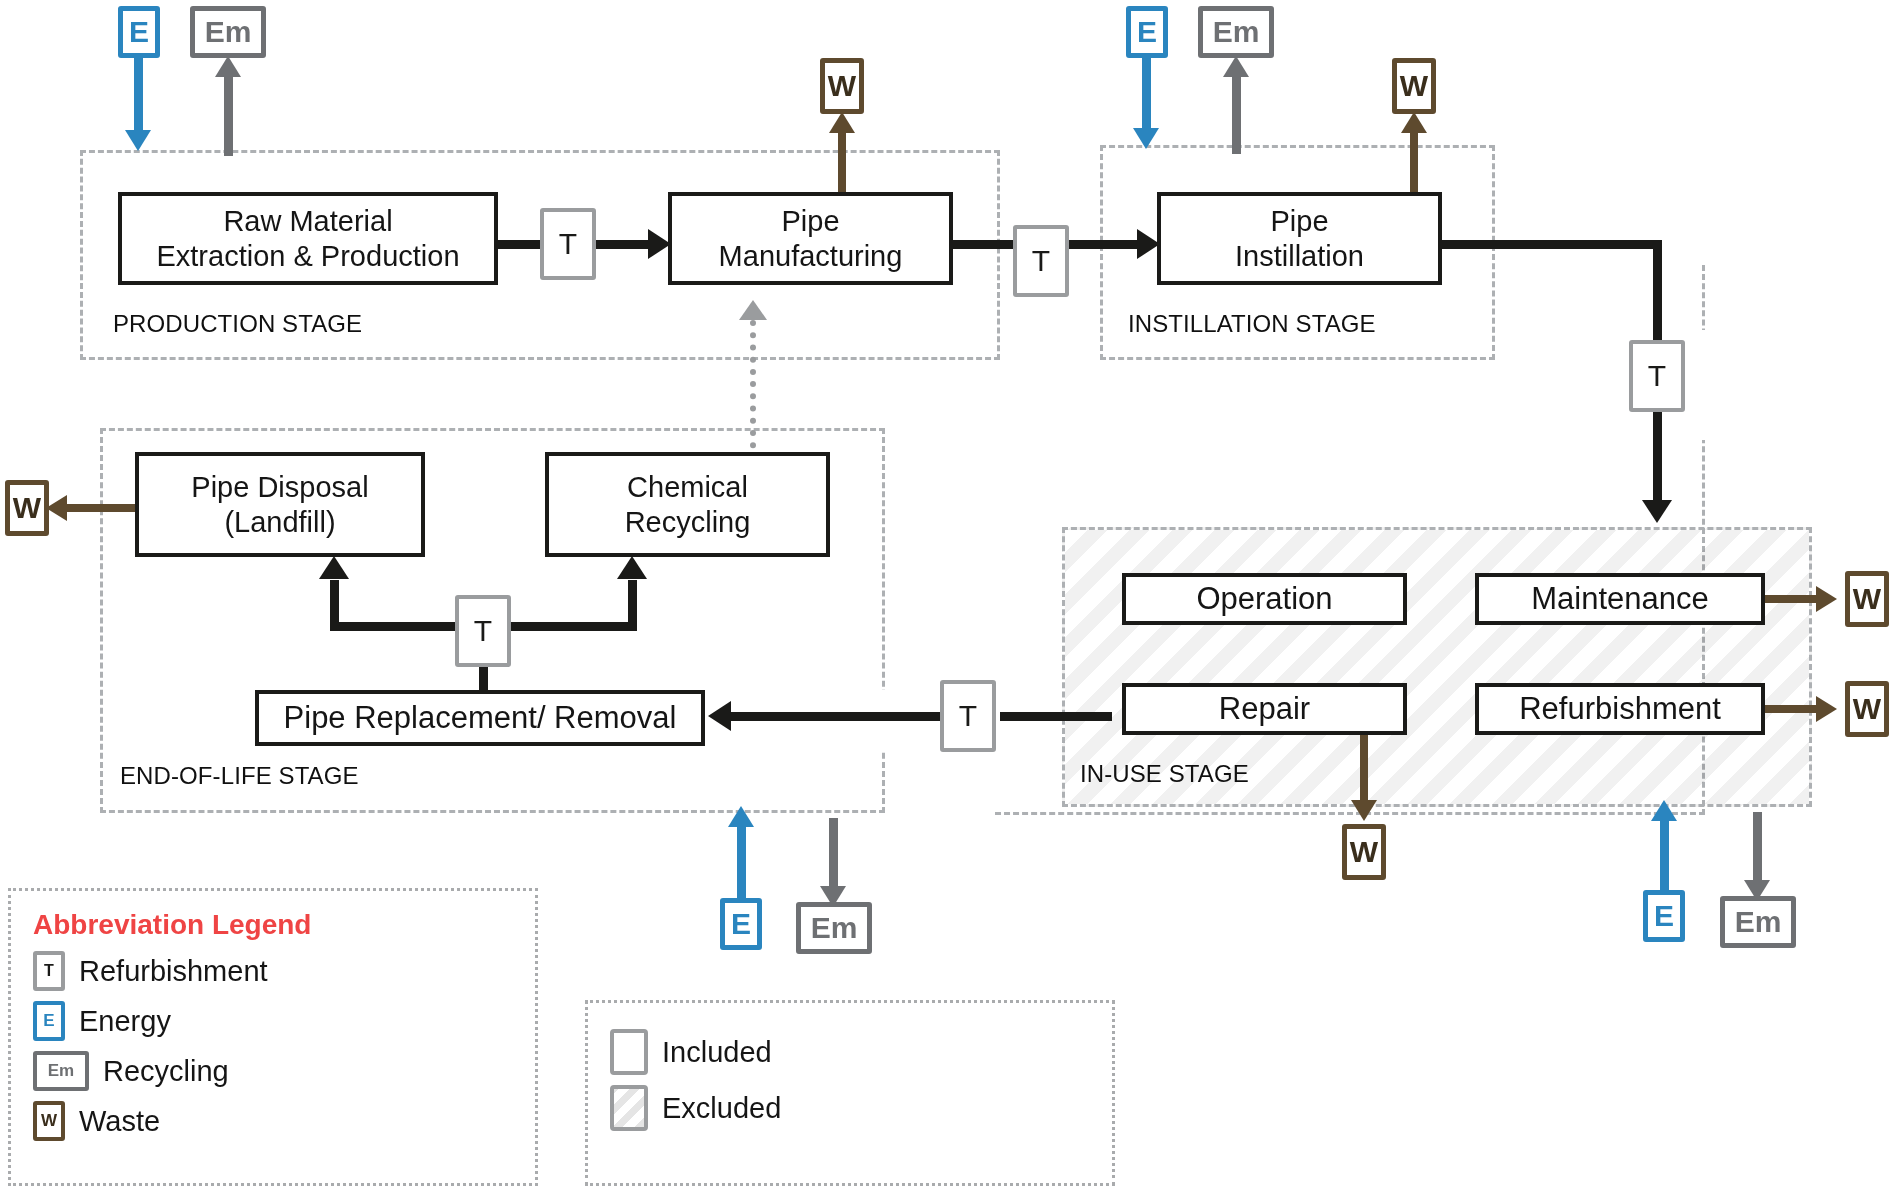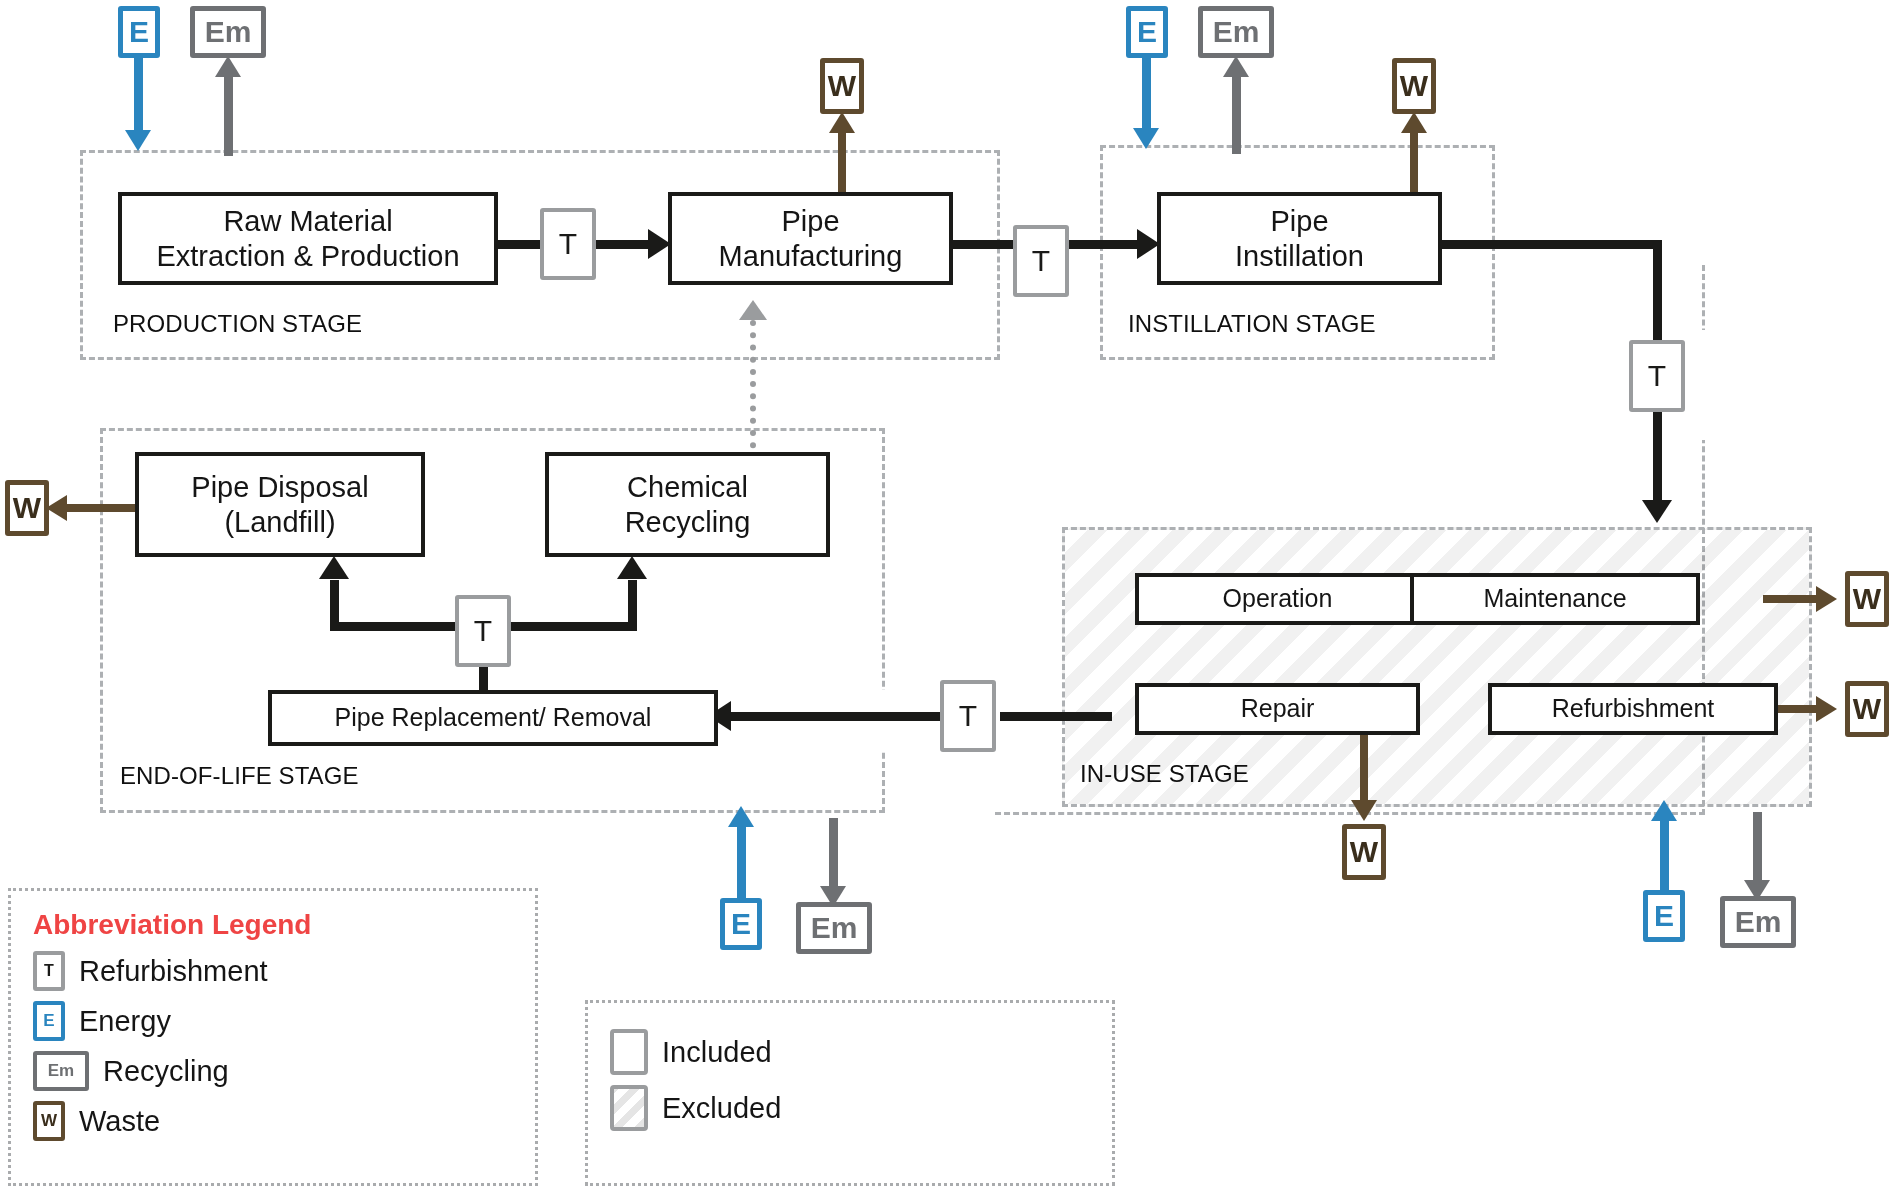--- a/index.html
+++ b/index.html
@@ -11,21 +11,21 @@
 
   
   .pbox{
     position:absolute;box-sizing:border-box;
     background:#ffffff;border:4px solid #1a1a18;
     display:flex;align-items:center;justify-content:center;
     text-align:center;color:#151515;font-size:29px;line-height:1.18;
     font-family:"Liberation Sans", sans-serif;
     z-index:6;
   }
-  .pbox.thin{border-width:4px;font-size:25px;margin-left:13px;}
+  .pbox.thin{border-width:4px;font-size:31px;}
 
   
   .tok{
     position:absolute;box-sizing:border-box;background:#fff;
     display:flex;align-items:center;justify-content:center;
     font-weight:bold;z-index:9;border-radius:3px;
   }
   .tok-T{border:4px solid #9a9c9e;color:#1a1a18;font-weight:normal;font-size:30px;}
   .tok-E{border:5px solid #2a85bf;color:#2a85bf;font-size:30px;}
   .tok-Em{border:5px solid #6e7073;color:#6e7073;font-size:30px;}
@@ -173,21 +173,21 @@
 
   <div class="ln dark" style="left:1440px;top:240px;width:222px;height:9px;"></div>
   <div class="ln dark" style="left:1653px;top:240px;width:9px;height:110px;"></div>
   <div class="tok tok-T" style="left:1629px;top:340px;width:56px;height:72px;">T</div>
   <div class="ln dark" style="left:1653px;top:410px;width:9px;height:105px;"></div>
   <div class="ah down dark" style="left:1642px;top:500px;"></div>
 
   <div class="pbox thin" style="left:1122px;top:573px;width:285px;height:52px;">
     <span>Operation</span>
   </div>
-  <div class="pbox thin" style="left:1397px;top:573px;width:290px;height:52px;">
+  <div class="pbox thin" style="left:1475px;top:573px;width:290px;height:52px;">
     <span>Maintenance</span>
   </div>
   <div class="pbox thin" style="left:1122px;top:683px;width:285px;height:52px;">
     <span>Repair</span>
   </div>
   <div class="pbox thin" style="left:1475px;top:683px;width:290px;height:52px;">
     <span>Refurbishment</span>
   </div>
 
   <div class="ln brown" style="left:1763px;top:595px;width:65px;height:8px;"></div>

